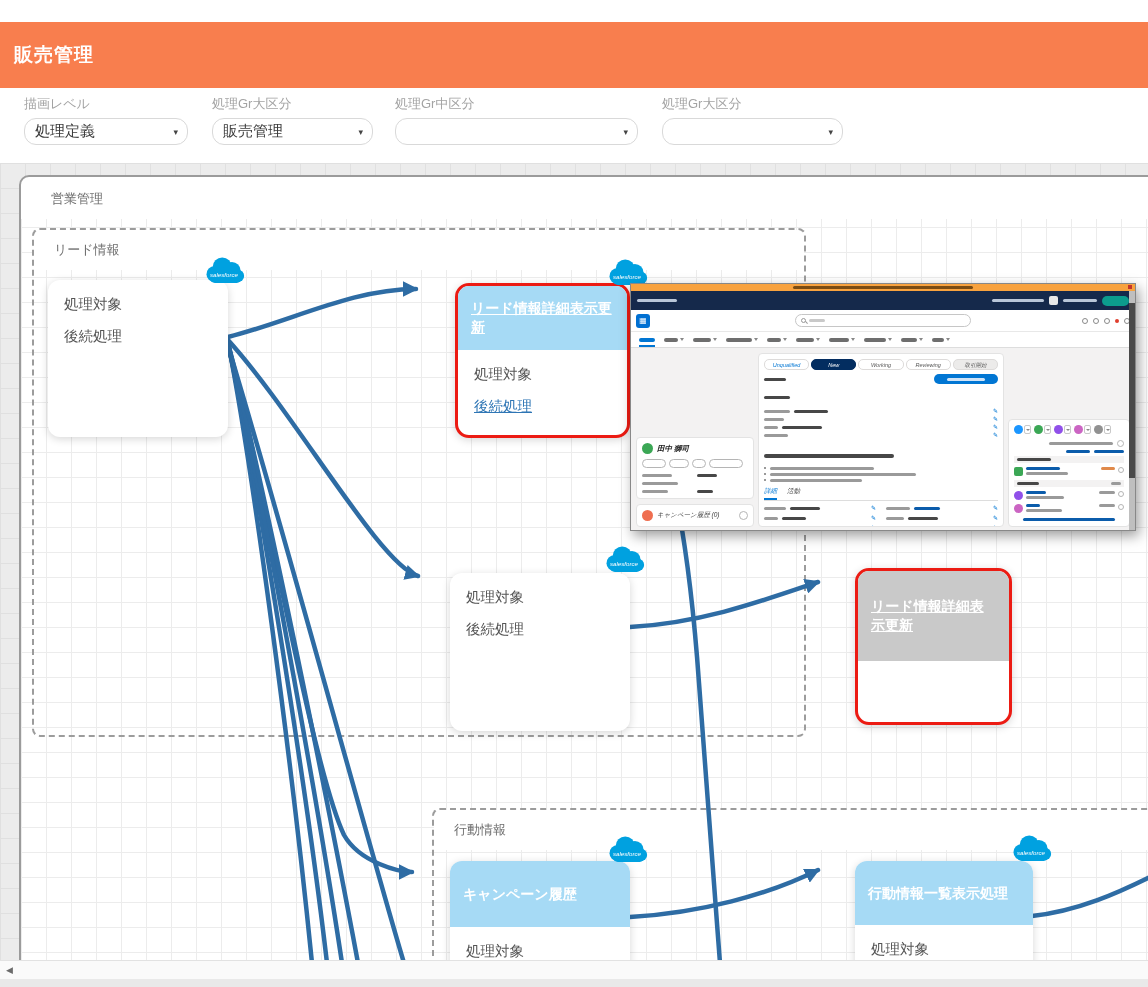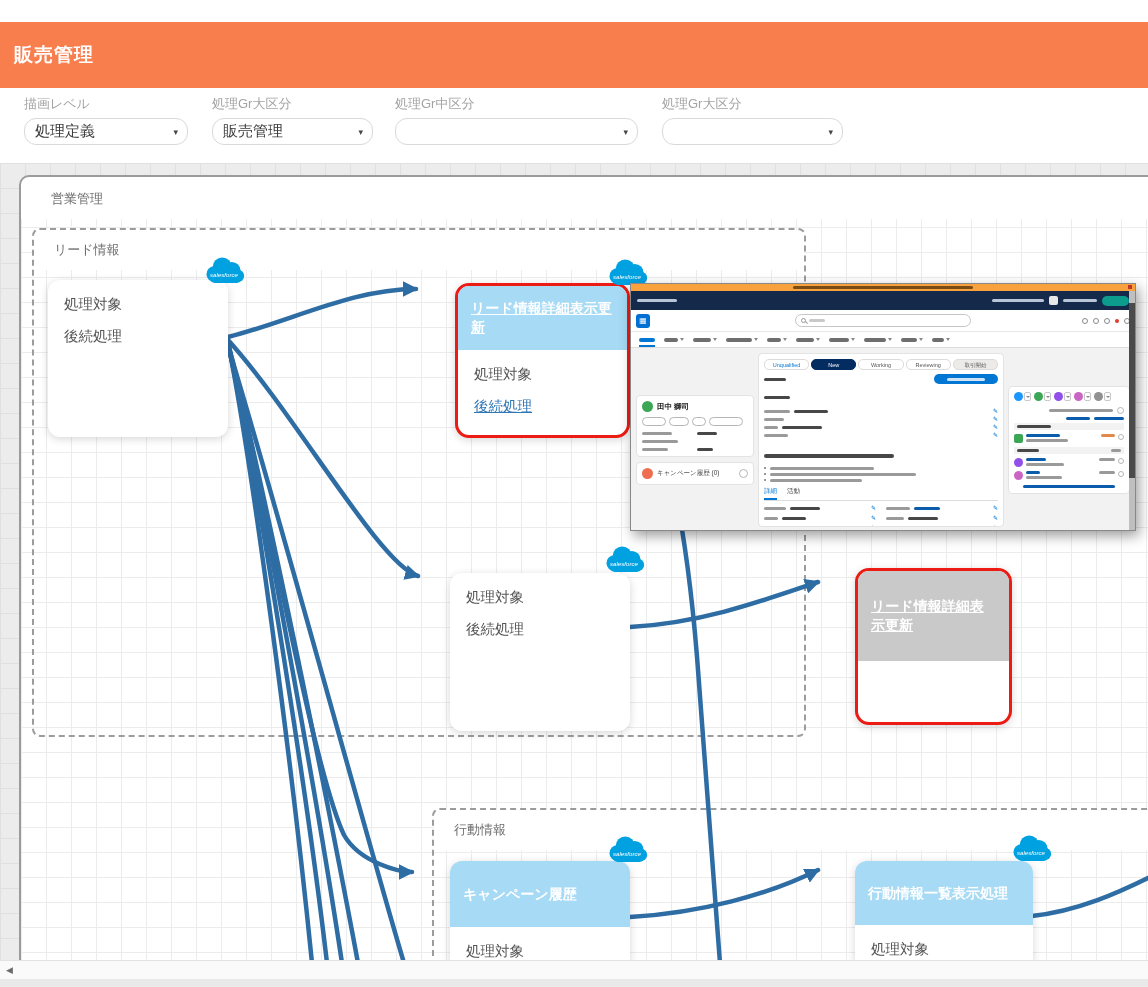--- a/index.html
+++ b/index.html
@@ -103,21 +103,21 @@
   .mag::after { content:""; position:absolute; width:3px; height:1px; background:#999; right:-3px; bottom:-1px; transform:rotate(45deg); }
   .uicons { margin-left:auto; display:flex; align-items:center; gap:5px; }
   .gico { width:6px; height:6px; border:1px solid #8a8a8a; border-radius:50%; }
   .reddot { width:4px; height:4px; background:#E03E2D; border-radius:50%; }
   .sf-nav { height:16px; background:#fff; border-bottom:1px solid #ddd; display:flex; align-items:center; gap:9px; padding:0 8px; }
   .nav-i { display:flex; align-items:center; gap:2px; }
   .nav-i .b { height:4px; background:#6e6e6e; }
   .nav-i .cv { width:0; height:0; border-left:2px solid transparent; border-right:2px solid transparent; border-top:3px solid #888; }
   .nav-i.on { border-bottom:2px solid #0176D3; padding:0 0 3px; margin-bottom:-5px; }
   .nav-i.on .b { background:#0176D3; }
-  .sf-body { display:flex; gap:4px; padding:5px; align-items:center; height:184px; }
+  .sf-body { display:flex; gap:4px; padding:5px; align-items:flex-end; height:184px;font-style:italic; }
   .sf-card { background:#fff; border:1px solid #e3e3e3; border-radius:4px; padding:5px; }
   .sf-left { width:118px; display:flex; flex-direction:column; gap:5px; flex:none; }
   .leadname { font-size:7.5px; font-weight:bold; color:#1a1a1a; white-space:nowrap; }
   .pill { height:9px; border:1px solid #b5b5b5; border-radius:5px; flex:none; }
   .fgrid { display:grid; grid-template-columns:1fr 1fr; gap:5px 4px; margin-top:6px; }
   .cmplabel { font-size:6.5px; color:#444; white-space:nowrap; }
   .oc { border:1px solid #b5b5b5; border-radius:50%; flex:none; }
   .sf-mid { flex:1; min-width:0; height:174px; overflow:hidden; }
   .path { display:flex; gap:2px; height:11px; }
   .stg { flex:1; border-radius:5px; font-size:5.5px; line-height:11px; text-align:center;

